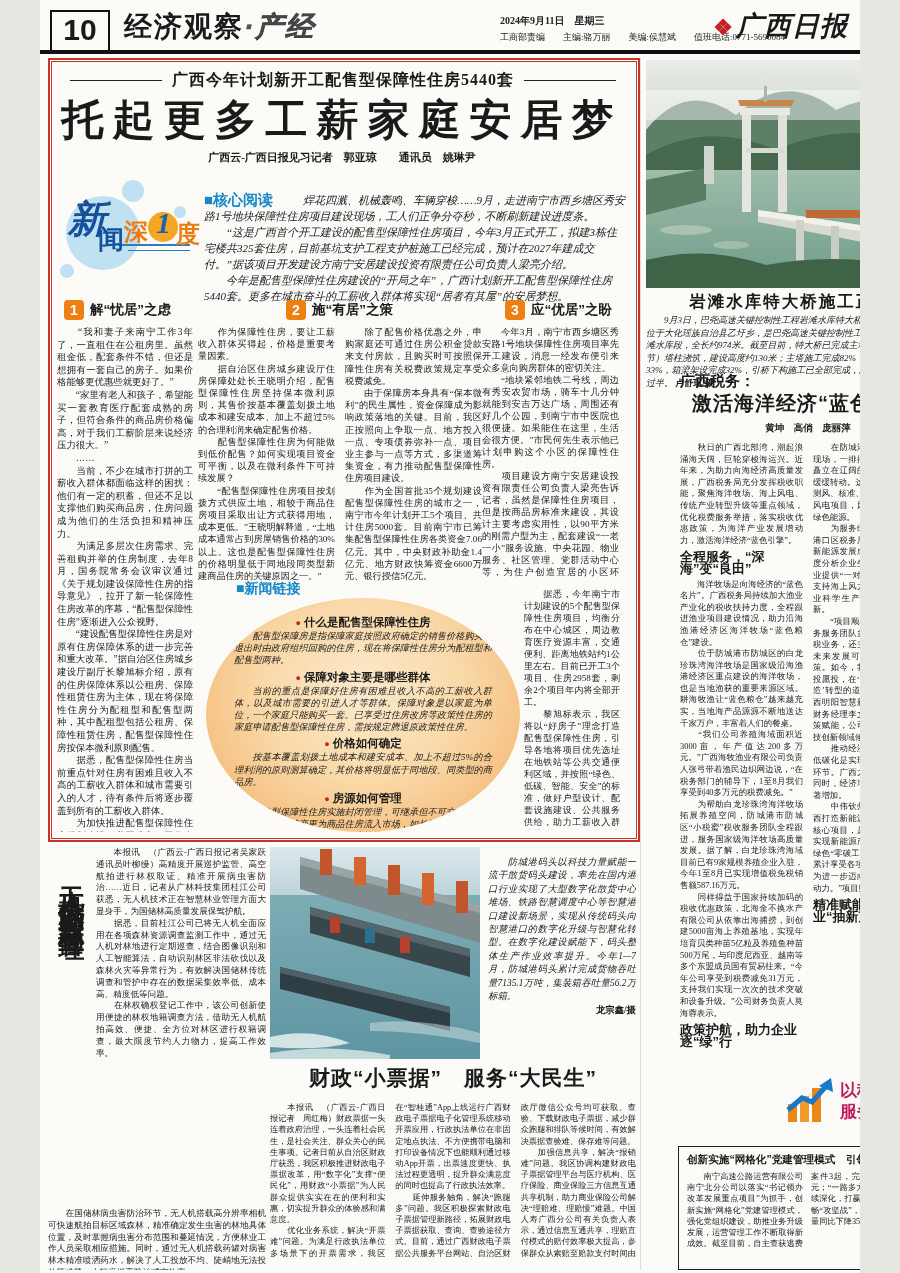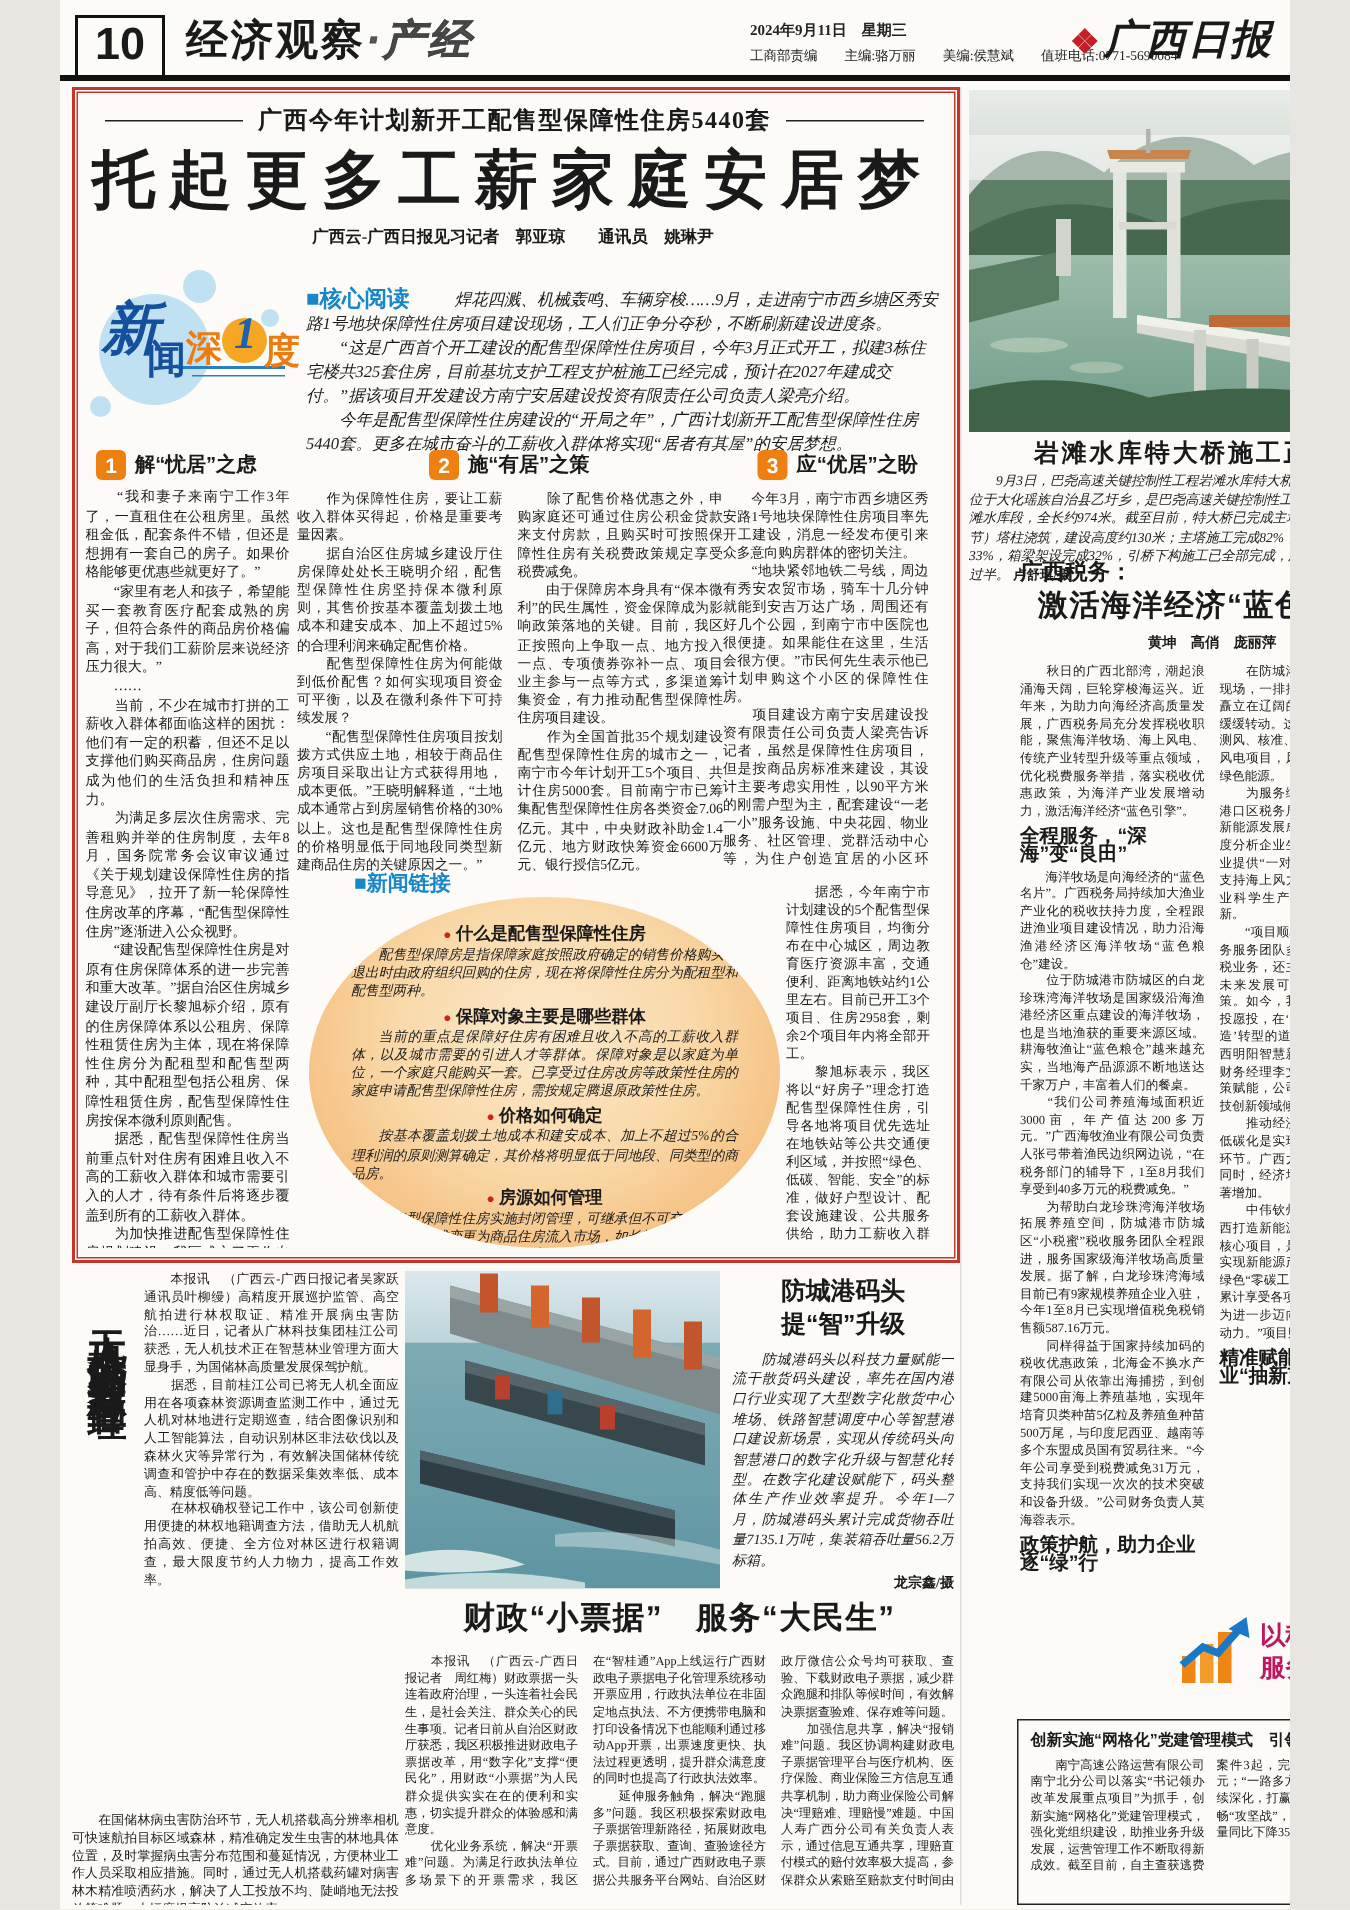--- a/index.html
+++ b/index.html
@@ -308,24 +308,20 @@
       <rect x="130" y="90" width="10" height="16" fill="#b8412d"></rect>
       <polygon points="10,120 180,160 180,184 10,142" fill="#2f3e44"></polygon>
       <polygon points="10,120 180,160 180,166 10,126" fill="#4e6168"></polygon>
       <path d="M0,190 Q40,180 80,196 Q50,204 0,200 Z" fill="#e9f1ef" opacity="0.85"></path>
       <path d="M0,206 Q60,196 120,208 L120,212 L0,212 Z" fill="#dcebe8" opacity="0.8"></path>
       <path d="M100,176 Q150,170 210,186 L210,196 Q150,184 100,184 Z" fill="#cfe2df" opacity="0.5"></path>
     </svg>
   </div>
 
   <div class="abs" style="left:448px;top:850px;width:148px;height:208px;">
-    <div class="portcolhead">
-      <div>防城港码头</div>
-      <div>提“智”升级</div>
-    </div>
     <div class="portcap flow kai" style="height:148px;">　　防城港码头以科技力量赋能一流干散货码头建设，率先在国内港口行业实现了大型数字化散货中心堆场、铁路智慧调度中心等智慧港口建设新场景，实现从传统码头向智慧港口的数字化升级与智慧化转型。在数字化建设赋能下，码头整体生产作业效率提升。今年1—7月，防城港码头累计完成货物吞吐量7135.1万吨，集装箱吞吐量56.2万标箱。</div>
     <div class="sig credit" style="font-size:9.4px;">龙宗鑫/摄</div>
   </div>
 
   <div class="abs finhead">财政“小票据”　服务“大民生”</div>
   <div class="abs flow fincols">　　本报讯　（广西云-广西日报记者　周红梅）财政票据一头连着政府治理，一头连着社会民生，是社会关注、群众关心的民生事项。记者日前从自治区财政厅获悉，我区积极推进财政电子票据改革，用“数字化”支撑“便民化”，用财政“小票据”为人民群众提供实实在在的便利和实惠，切实提升群众的体验感和满意度。
 　　优化业务系统，解决“开票难”问题。为满足行政执法单位多场景下的开票需求，我区在“智桂通”App上线运行广西财政电子票据电子化管理系统移动开票应用，行政执法单位在非固定地点执法、不方便携带电脑和打印设备情况下也能顺利通过移动App开票，出票速度更快、执法过程更透明，提升群众满意度的同时也提高了行政执法效率。
 　　延伸服务触角，解决“跑腿多”问题。我区积极探索财政电子票据管理新路径，拓展财政电子票据获取、查询、查验途径方式。目前，通过广西财政电子票据公共服务平台网站、自治区财政厅微信公众号均可获取、查验、下载财政电子票据，减少群众跑腿和排队等候时间，有效解决票据查验难、保存难等问题。
 　　加强信息共享，解决“报销难”问题。我区协调构建财政电子票据管理平台与医疗机构、医疗保险、商业保险三方信息互通共享机制，助力商业保险公司解决“理赔难、理赔慢”难题。中国人寿广西分公司有关负责人表示，通过信息互通共享，理赔直付模式的赔付效率极大提高，参保群众从索赔至赔款支付时间由15个工作日缩短为2个工作日。
 　　据悉，下阶段，自治区财政厅将按照财政部统一部署开展财政电子票据跨省报销应用试点，推广运用数字账户，实现财政电子票据报销“跨省通办”，进一步提升财政电子票据社会化应用水平。</div>

